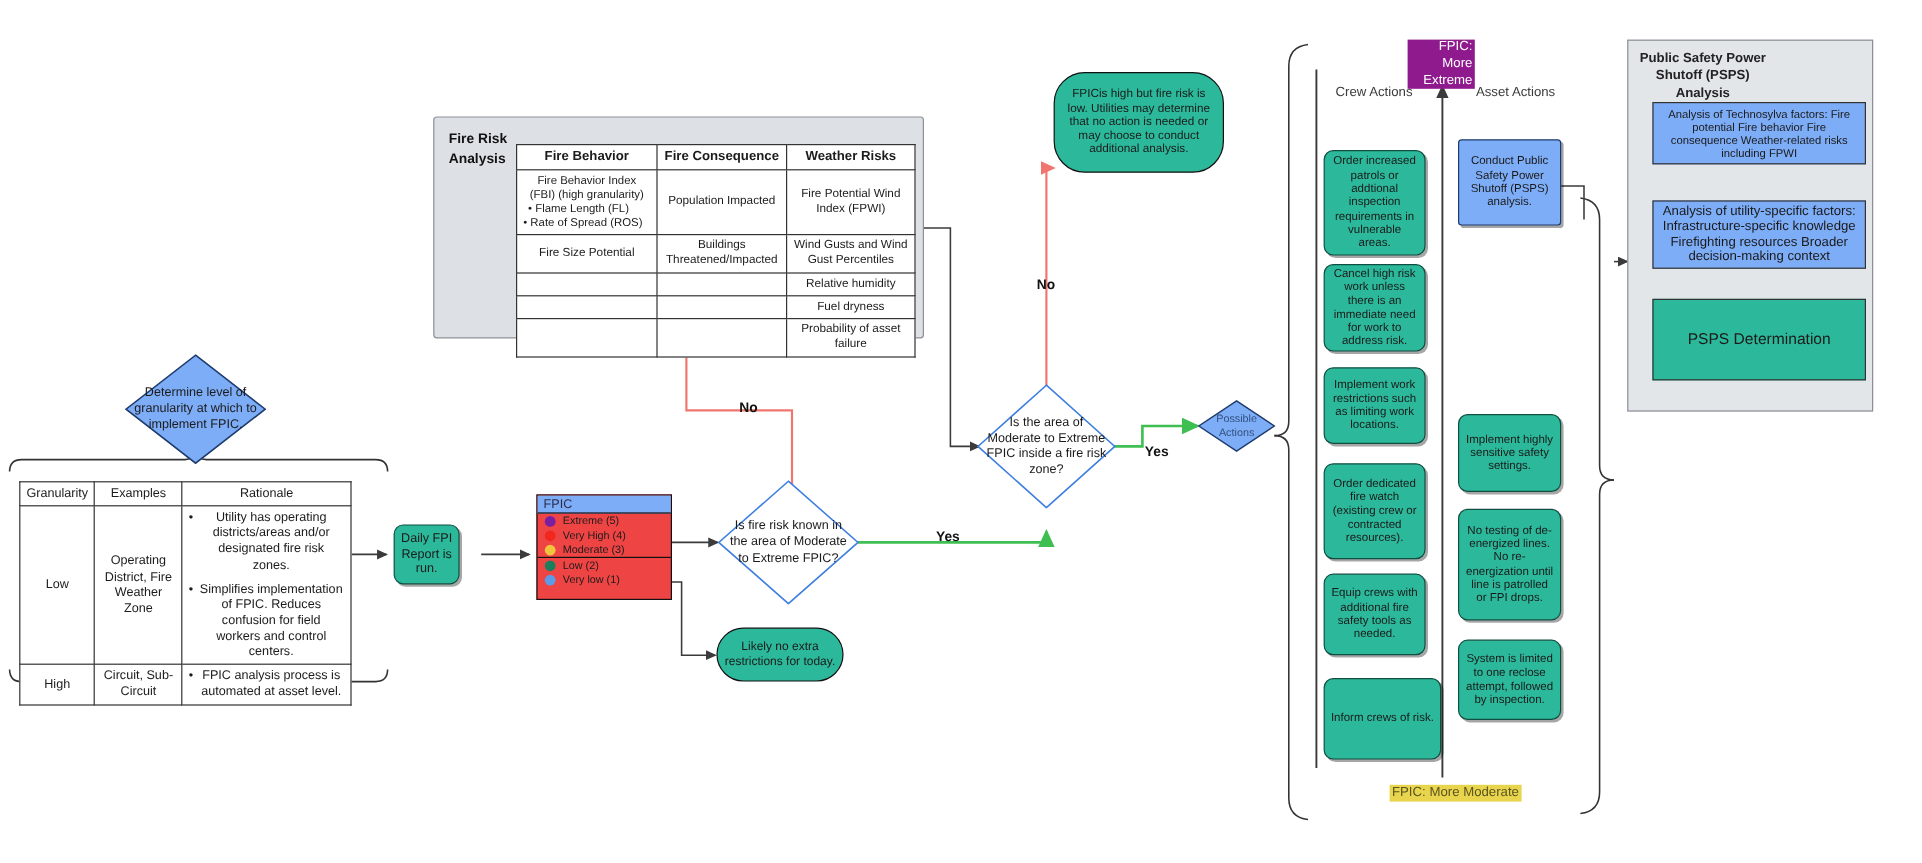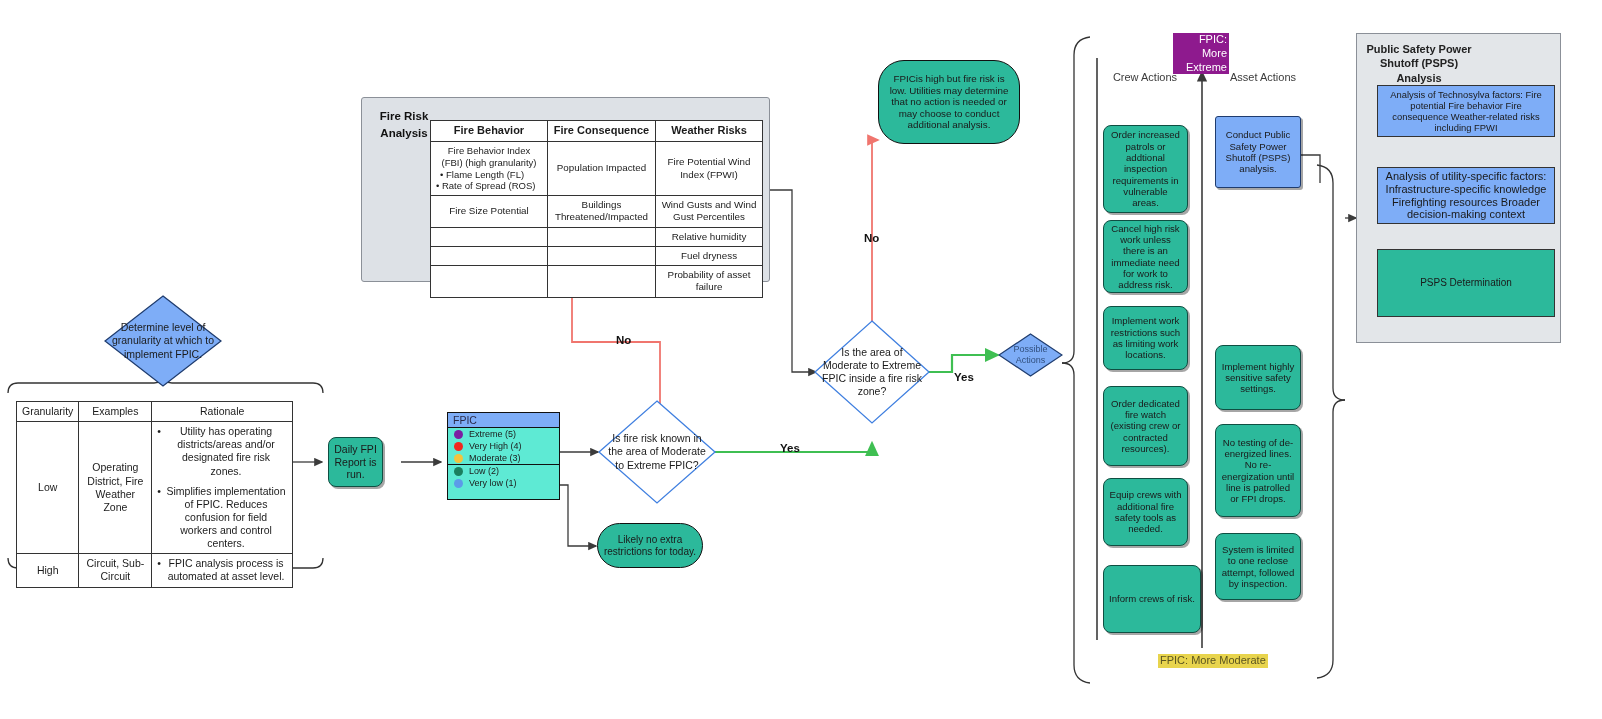--- a/index.html
+++ b/index.html
@@ -21,21 +21,21 @@
   
   table.gt{border-collapse:collapse;background:#fff;}
   table.gt td,table.gt th{border:1.1px solid #333;padding:3px 5px;vertical-align:middle;
       text-align:center;font-size:10.5px;line-height:1.25;color:#1b1b1b;font-weight:normal;}
   table.gt th{font-weight:bold;font-size:11px;}
   td.lefty{text-align:left;}
   .lbl-b{font-size:11.5px;font-weight:bold;color:#111;}
   .colhead{font-size:11px;color:#3b3b3b;text-align:center;}
 
   
-  .fpic-box{background:#5eead4;border:1.3px solid #111;}
+  .fpic-box{background:#ef4444;border:1.3px solid #111;}
   .fpic-title{background:#7EADF7;color:#2b2b4a;font-size:10.5px;padding:1px 5px;
       border-bottom:1.3px solid #111;}
   .fpic-row{display:flex;align-items:center;gap:6px;font-size:9px;color:#1b1b1b;padding:1px 6px;}
   .dot{width:9px;height:9px;border-radius:50%;display:inline-block;flex:none;}
   .fpic-split{border-top:1.3px solid #111;}
 
   
   .tag{font-size:11px;padding:0 2px;line-height:1.25;}
   .tag-extreme{background:#8E1A8E;color:#ffffff;text-align:right;}
   .tag-moderate{background:#E8D44D;color:#5b5520;}
@@ -179,21 +179,21 @@
       <span class="dot" style="background:#1B7F5E"></span>
       <span>Low (2)</span>
       </div>
     <div class="fpic-row">
       <span class="dot" style="background:#5C9BE8"></span>
       <span>Very low (1)</span>
       </div>
   </div>
 
   <div class="abs panel-grey" style="left:361px;top:97px;width:409px;height:185px;">
-    <div class="abs lbl-b" style="left:12px;top:10px;width:60px;text-align:center;line-height:1.5;">Fire Risk Analysis</div>
+    <div class="abs lbl-b" style="left:12px;top:10px;width:60px;text-align:left;line-height:1.5;">Fire Risk Analysis</div>
   </div>
   <div class="abs" style="left:430px;top:120px;width:333px;height:152px;">
     <table class="gt" style="width:333px;height:152px;">
       <tbody>
           <tr>
         <th style="width:106px">Fire Behavior</th>
         <th style="width:97px">Fire Consequence</th>
         <th>Weather Risks</th>
       </tr>
       <tr>
@@ -277,16 +277,16 @@
 
   <div class="abs blue box-text shadow" style="left:1215px;top:116px;width:86px;height:72px;font-size:9.6px;border-radius:3px;">Conduct Public Safety Power Shutoff (PSPS) analysis.</div>
   <div class="abs teal box-text shadow" style="left:1215px;top:345px;width:86px;height:65px;font-size:9.6px;">Implement highly sensitive safety settings.</div>
   <div class="abs teal box-text shadow" style="left:1215px;top:424px;width:86px;height:93px;font-size:9.6px;">No testing of de-energized lines. No re-energization until line is patrolled or FPI drops.</div>
   <div class="abs teal box-text shadow" style="left:1215px;top:533px;width:86px;height:67px;font-size:9.6px;">System is limited to one reclose attempt, followed by inspection.</div>
 
   <div class="abs psps-panel" style="left:1356px;top:33px;width:205px;height:310px;">
     <div class="abs psps-title" style="left:6px;top:8px;width:112px;">Public Safety Power Shutoff (PSPS) Analysis</div>
     <div class="abs psps-blue box-text" style="left:20px;top:51px;width:178px;height:52px;font-size:9.4px;">Analysis of Technosylva factors: Fire potential Fire behavior Fire consequence Weather-related risks including FPWI</div>
     <div class="abs psps-blue box-text" style="left:20px;top:133px;width:178px;height:57px;font-size:11px;">Analysis of utility-specific factors: Infrastructure-specific knowledge Firefighting resources Broader decision-making context</div>
-    <div class="abs psps-teal box-text" style="left:20px;top:215px;width:178px;height:68px;font-size:10px;">PSPS Determination</div>
+    <div class="abs psps-teal box-text" style="left:20px;top:215px;width:178px;height:68px;font-size:13px;">PSPS Determination</div>
   </div>
 
 </div>
 
 </body></html>

